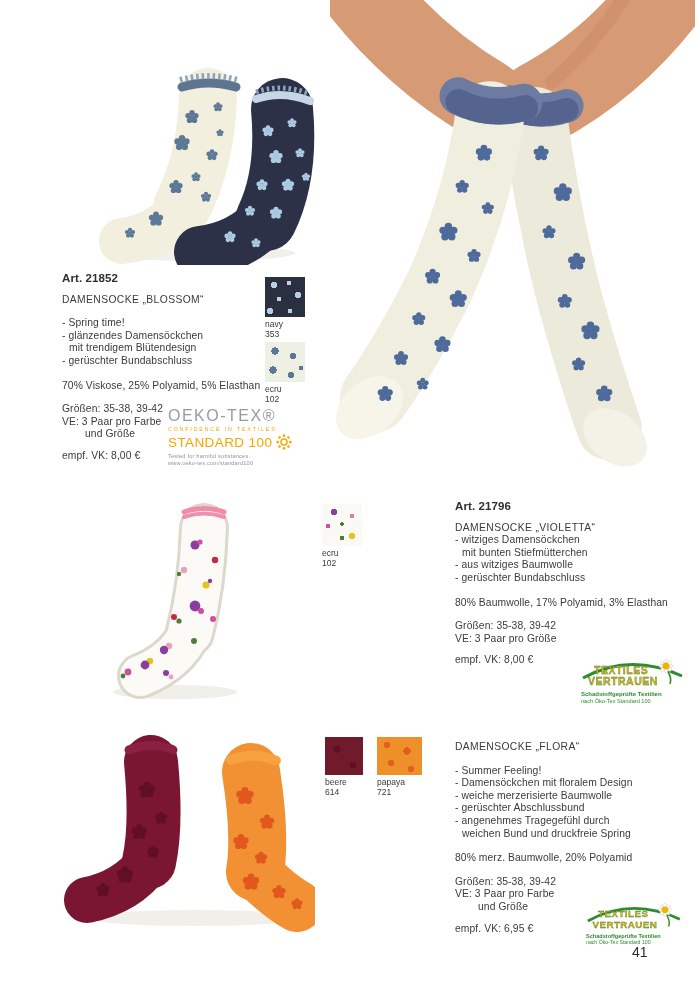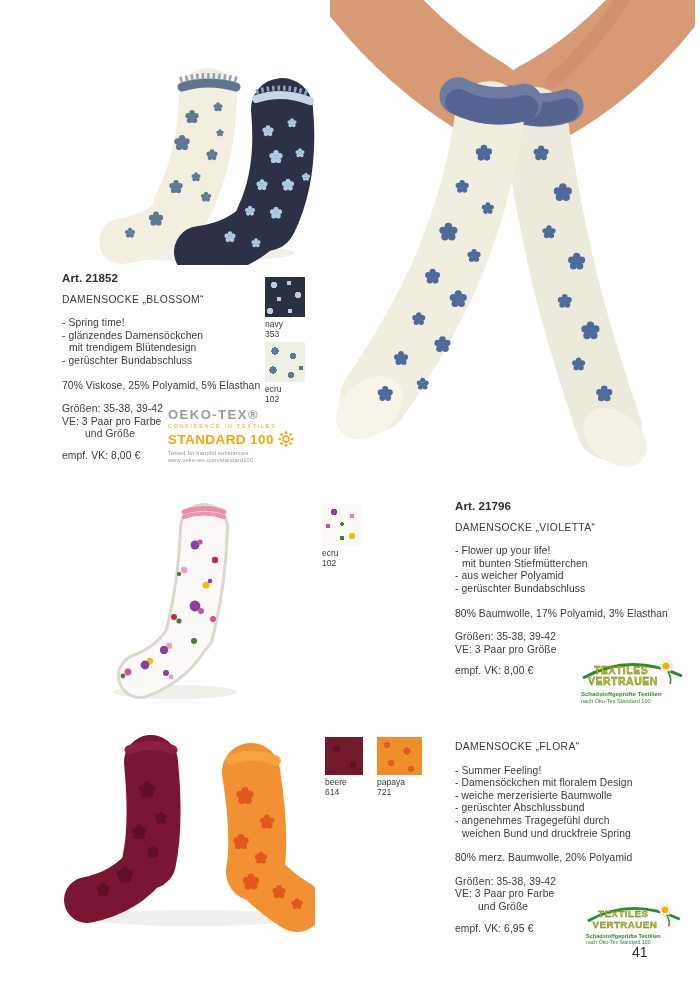--- a/index.html
+++ b/index.html
@@ -41,24 +41,24 @@
   .sw-beere{background-color:#701a2c;background-image:
     radial-gradient(circle 6px at 12px 12px,#5c1222 60%,transparent 62%),
     radial-gradient(circle 5px at 28px 28px,#5c1222 60%,transparent 62%);width:38px;height:38px;}
   .sw-papaya{background-color:#ef8f2a;background-image:
     radial-gradient(circle 5px at 10px 8px,#de5f1f 60%,transparent 62%),
     radial-gradient(circle 6px at 30px 14px,#de5f1f 60%,transparent 62%),
     radial-gradient(circle 5px at 14px 26px,#de5f1f 60%,transparent 62%),
     radial-gradient(circle 5px at 34px 32px,#de5f1f 60%,transparent 62%);width:45px;height:38px;}
   
   .oeko{position:absolute;left:168px;top:407px;width:140px;}
-  .oeko-brand{color:#979ca1;font-weight:bold;font-size:13px;letter-spacing:1.5px;}
+  .oeko-brand{color:#979ca1;font-weight:normal;font-size:16px;letter-spacing:1.5px;}
   .oeko-tag{color:#f7a600;font-size:5.2px;letter-spacing:1.9px;margin-top:1px;}
   .oeko-stdrow{display:flex;align-items:center;margin-top:1px;}
-  .oeko-std{color:#f7a600;font-weight:bold;font-size:13.5px;letter-spacing:0.4px;}
+  .oeko-std{color:#f7a600;font-weight:normal;font-size:13.5px;letter-spacing:0.4px;}
   .oeko-sun{margin-left:3px;display:inline-flex;}
   .oeko-small{color:#8f9499;font-size:5.6px;margin-top:1.5px;letter-spacing:0.2px;}
   
   .tv{position:absolute;}
   .tv svg text{font-family:"Liberation Sans",sans-serif;}
   .tv-word{fill:#f2a918;stroke:#2e8b2e;stroke-width:0.35;font-weight:bold;font-size:10.5px;letter-spacing:0.5px;}
   .tv-sub1{fill:#2e8b2e;font-weight:bold;font-size:6px;}
   .tv-sub2{fill:#2e8b2e;font-size:5.6px;}
   .pagenum{position:absolute;left:632px;top:944px;font-size:14px;color:#2b2b2b;}
 </style>
@@ -270,23 +270,23 @@
     <div class="sw sw-ecru2"></div>
     <div class="swlabel">
       <div>ecru</div>
       <div>102</div>
     </div>
   </div>
 
   <div class="tblock" style="left:455px;top:500px;width:245px">
     <div class="art">Art. 21796</div>
     <div class="pname">DAMENSOCKE „VIOLETTA“</div>
-    <div class="bul1 line">- Flower up your life!</div>
+    <div class="line">- witziges Damensöckchen</div>
     <div class="line cont">mit bunten Stiefmütterchen</div>
-    <div class="line">- aus weicher Polyamid</div>
+    <div class="line">- aus witziges Baumwolle</div>
     <div class="line">- gerüschter Bundabschluss</div>
     <div class="material">80% Baumwolle, 17% Polyamid, 3% Elasthan</div>
     <div class="sizes">Größen: 35-38, 39-42</div>
     <div class="line">VE: 3 Paar pro Größe</div>
     <div class="price">empf. VK: 8,00 €</div>
   </div>
 
   <div class="tv" style="left:578px;top:650px">
     <svg width="118" height="56" viewBox="0 0 118 56">
       <path d="M5,28 Q52,2 104,26" fill="none" stroke="#2e8b2e" stroke-width="3"></path>

